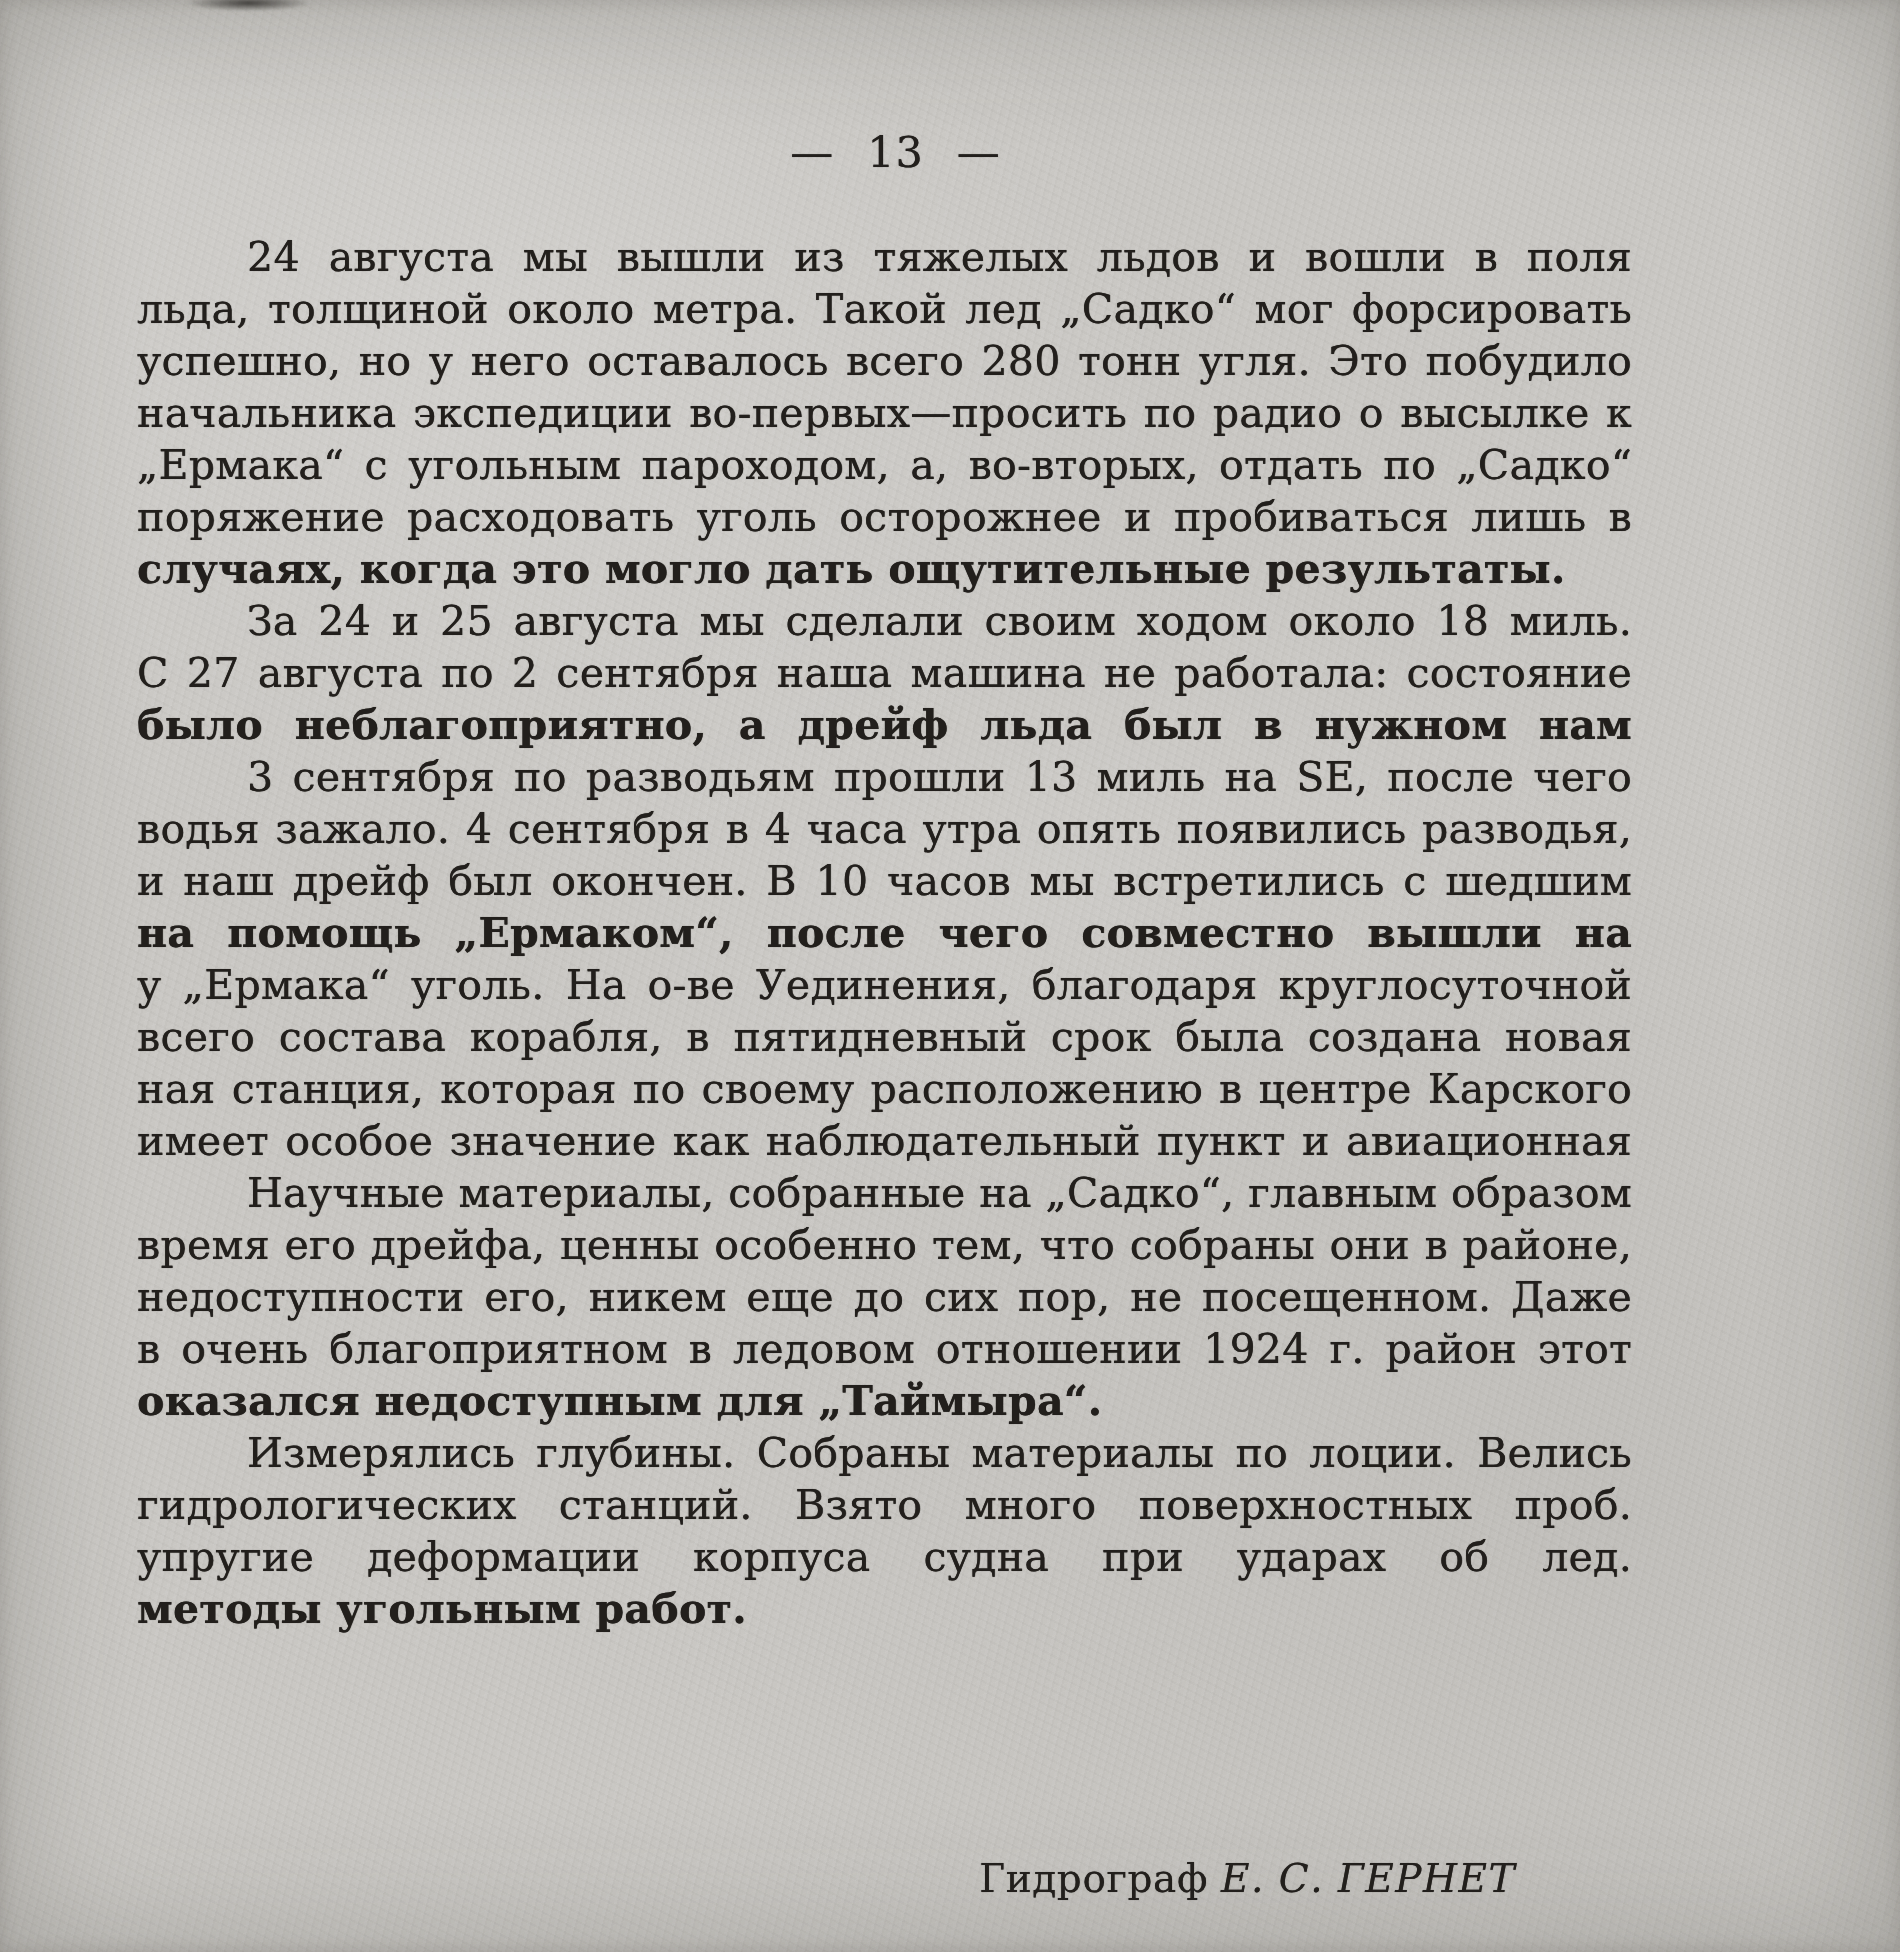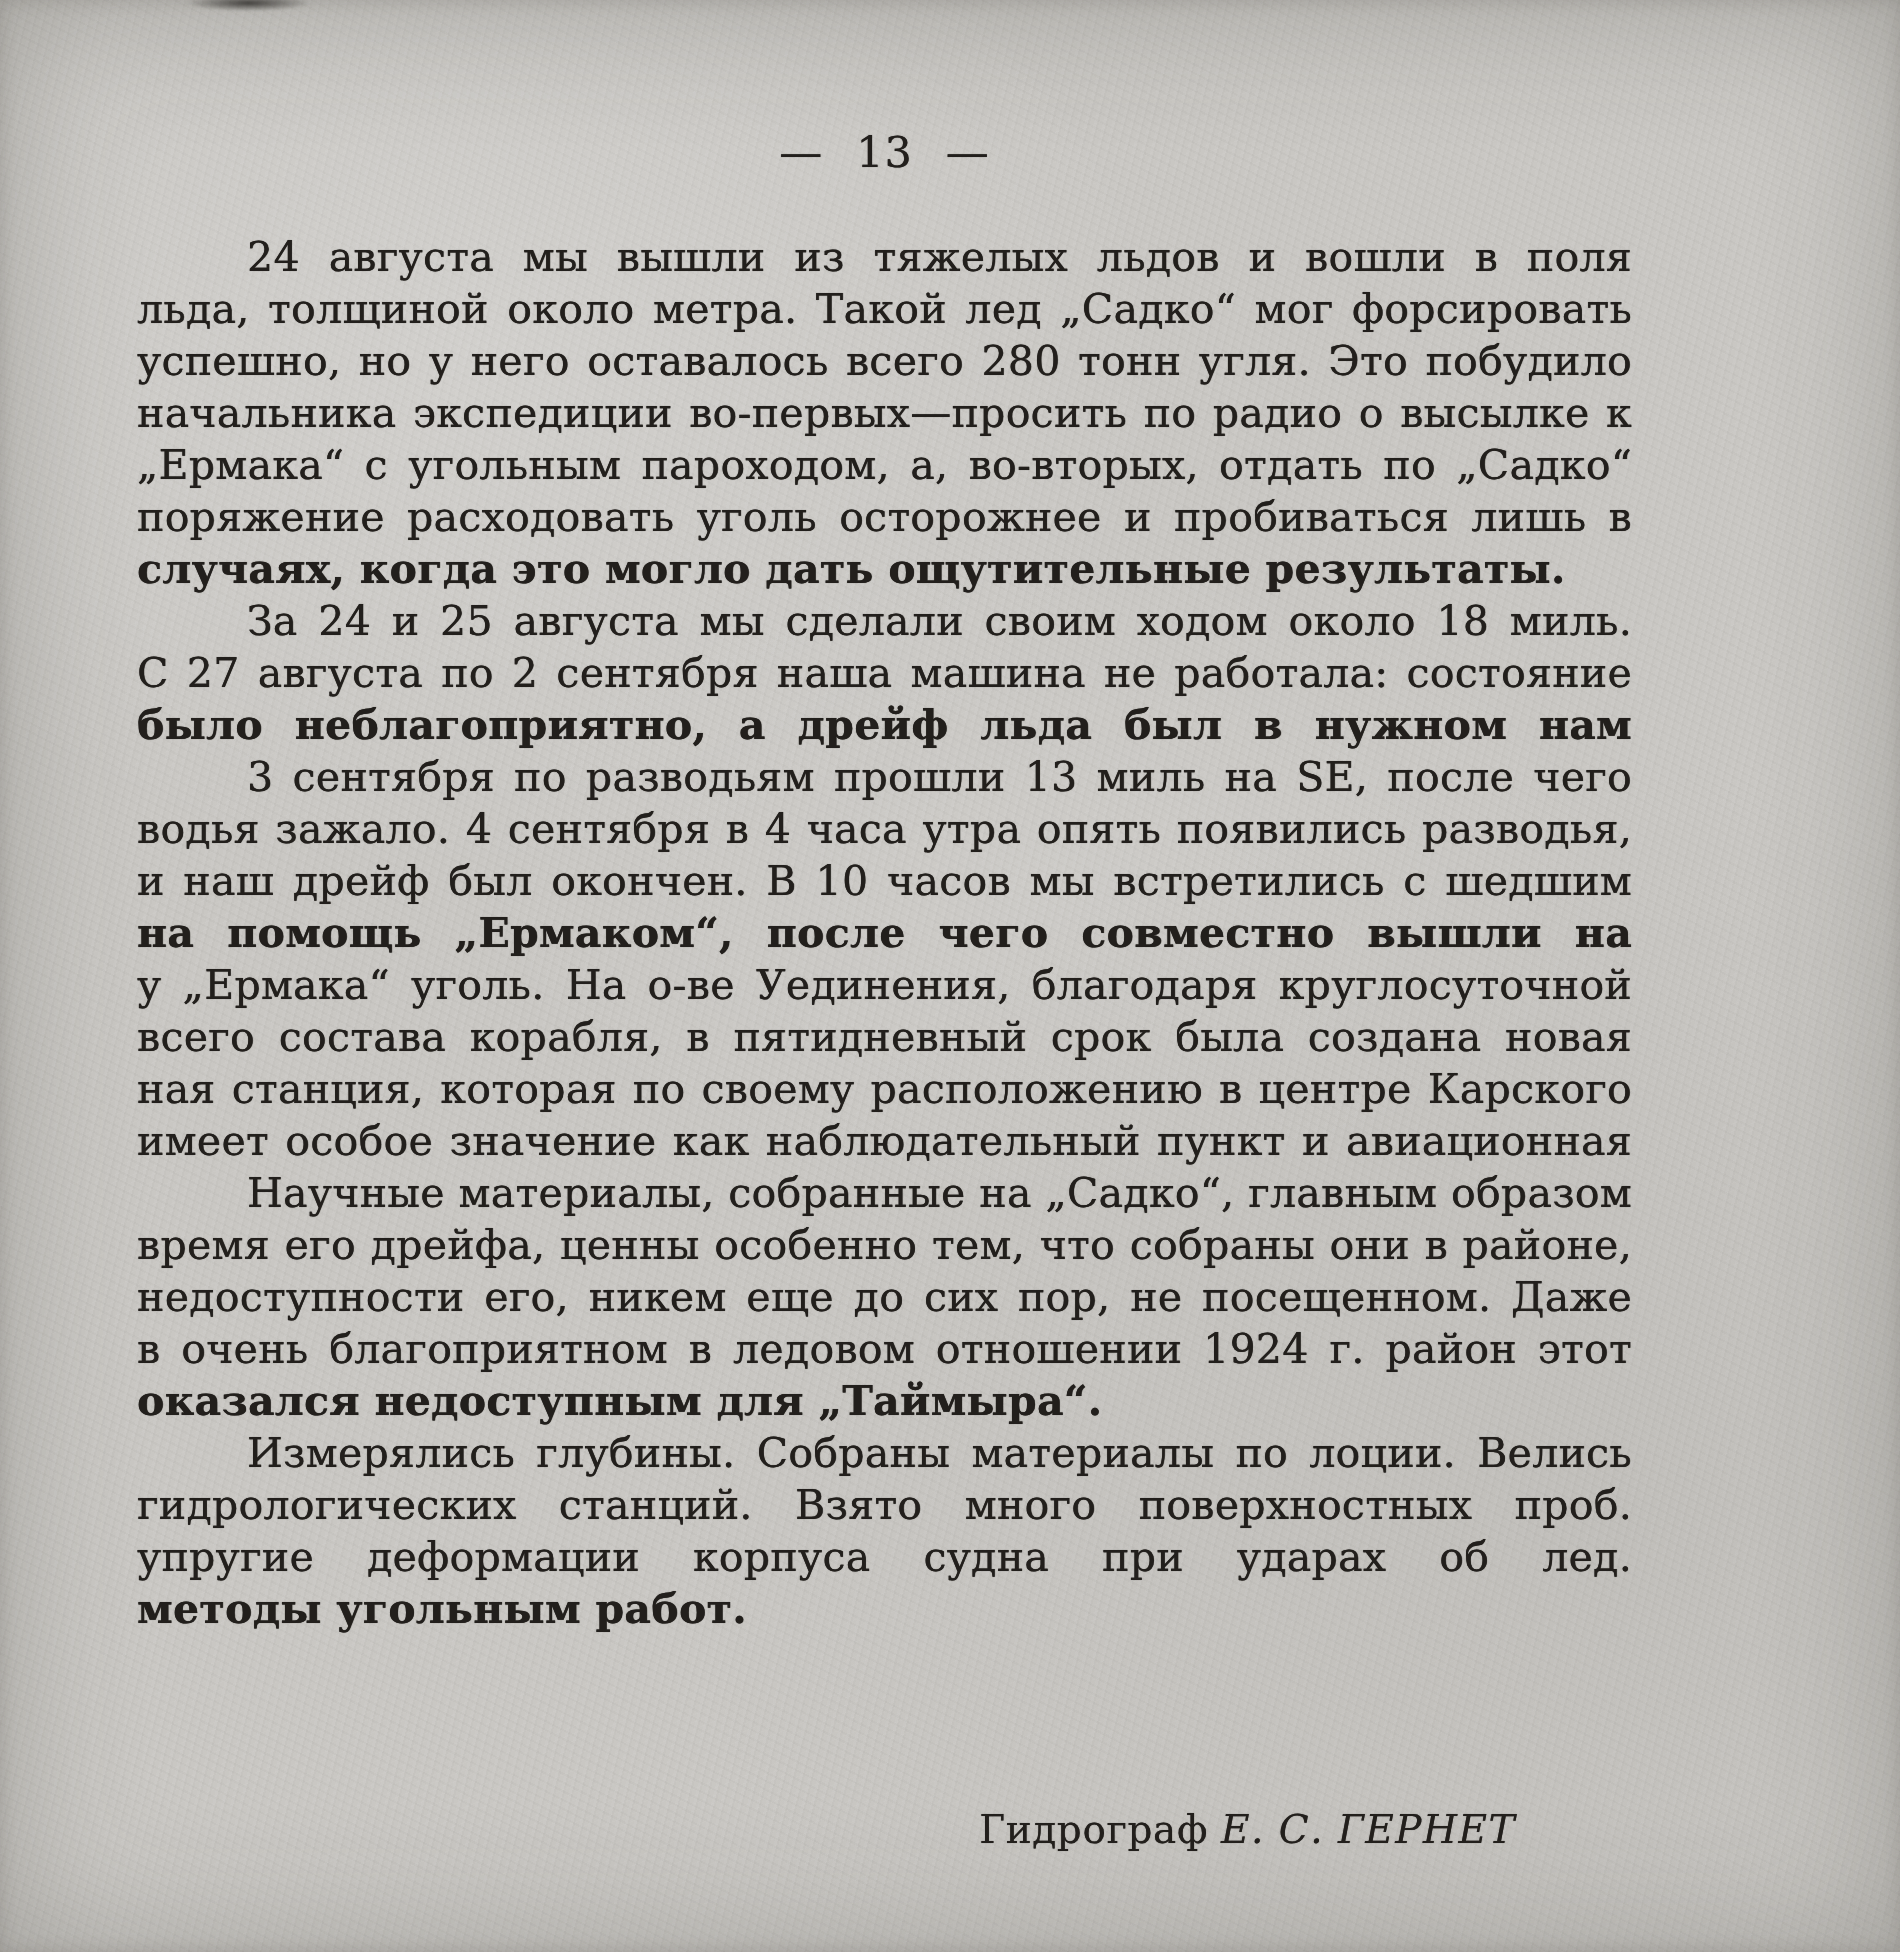--- a/index.html
+++ b/index.html
@@ -29,21 +29,21 @@
   }
   .scan-blemish{
     position:absolute;
     left:165px;top:-7.8px;width:167px;height:21.6px;
     background:radial-gradient(closest-side, rgba(38,36,33,0.8), rgba(38,36,33,0) 75%);
     filter:blur(1px);
     border-radius:50%;
   }
   .page-header{
     position:absolute;
-    left:137px;top:129px;width:1495px;
+    left:148px;top:129px;width:1495px;
     text-align:center;
     font-size:43px;
     line-height:47px;
     letter-spacing:1px;
     text-shadow:0 0 0.7px rgba(30,28,25,0.9);
   }
   .page-header .num{
     display:inline-block;
     margin:0 33px;
   }
@@ -59,21 +59,21 @@
     line-height:52px;
     overflow:hidden;
     text-align:justify;
     text-align-last:justify;
     white-space:normal;
   }
   .line.first{ text-indent:110px; }
   .line.last{ text-align-last:left;font-weight:bold; }
   .signature{
     position:absolute;
-    left:137px;top:1804px;width:1495px;
+    left:137px;top:1853px;width:1495px;
     box-sizing:border-box;
     padding-right:116px;
     text-align:right;
     font-size:39px;
     line-height:51px;
     letter-spacing:0.6px;
     text-shadow:0 0 0.7px rgba(30,28,25,0.85);
   }
   .signature .sig-name{
     font-style:italic;

